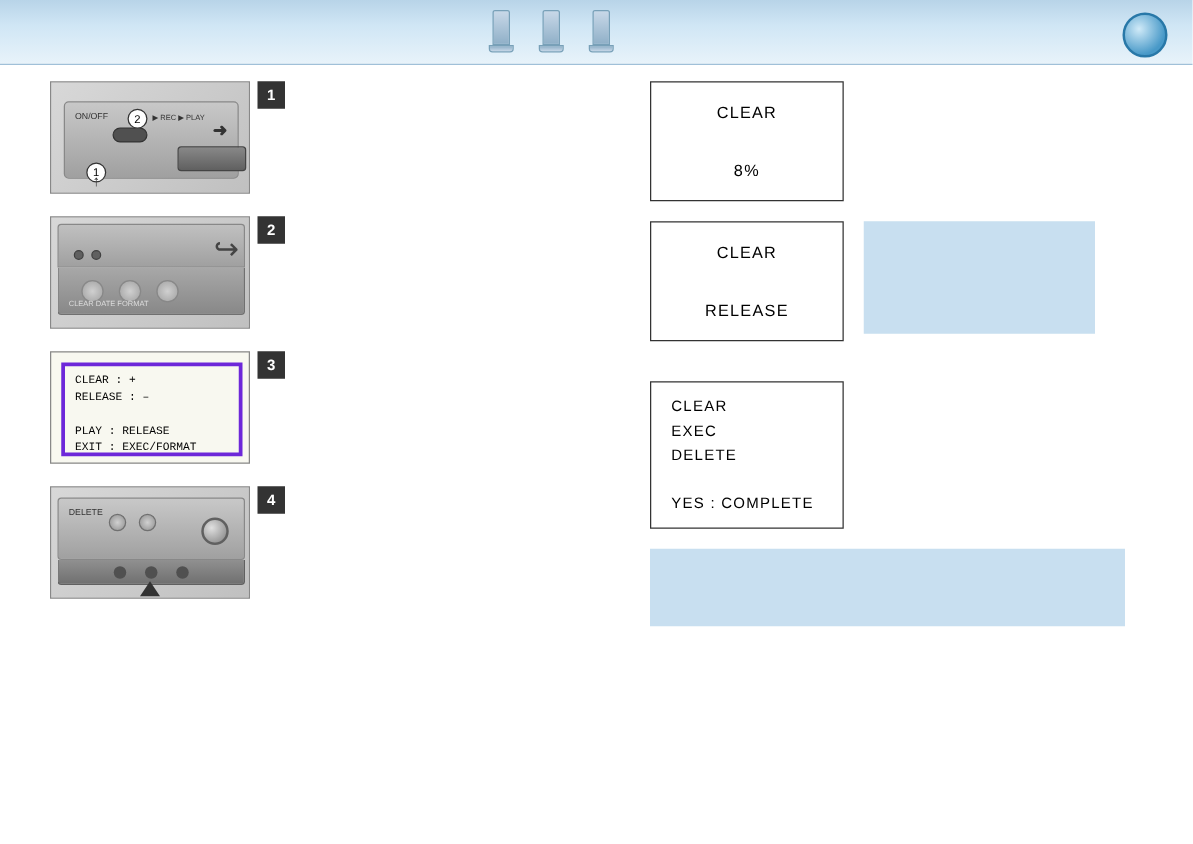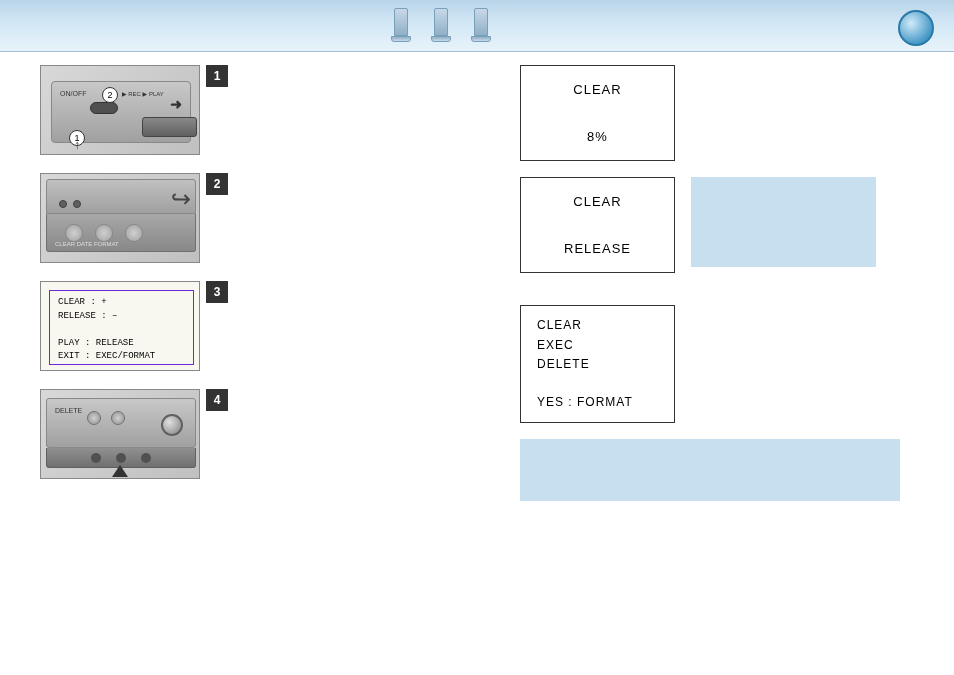--- a/index.html
+++ b/index.html
@@ -135,21 +135,21 @@
     }
 
     
     .screen-text {
       position: absolute;
       top: 8px;
       left: 8px;
       width: 145px;
       height: 75px;
       background: #f8f8f0;
-      border: 1px solid #6d28d9;
+      border: 3px solid #6d28d9;
       padding: 5px 8px;
       font-size: 9px;
       font-family: 'Courier New', monospace;
       line-height: 1.5;
     }
 
     
     .right-column {
       position: absolute;
       top: 65px;
@@ -508,21 +508,21 @@
     <div class="info-box"></div>
   </div>
 
   <div class="right-row">
     <div class="fault-display">
       <div class="display-text" style="text-align:left;font-size:12px;line-height:1.6;">
         <span>CLEAR</span><br>
         <span>EXEC</span><br>
         <span>DELETE</span><br>
         <br>
-        <span>YES : FORMAT</span><br>
+        <span>YES : COMPLETE</span><br>
       </div>
     </div>
   </div>
 
   <div style="margin-top:8px;">
     <div class="info-box-wide"></div>
   </div>
 
 </div>
 

